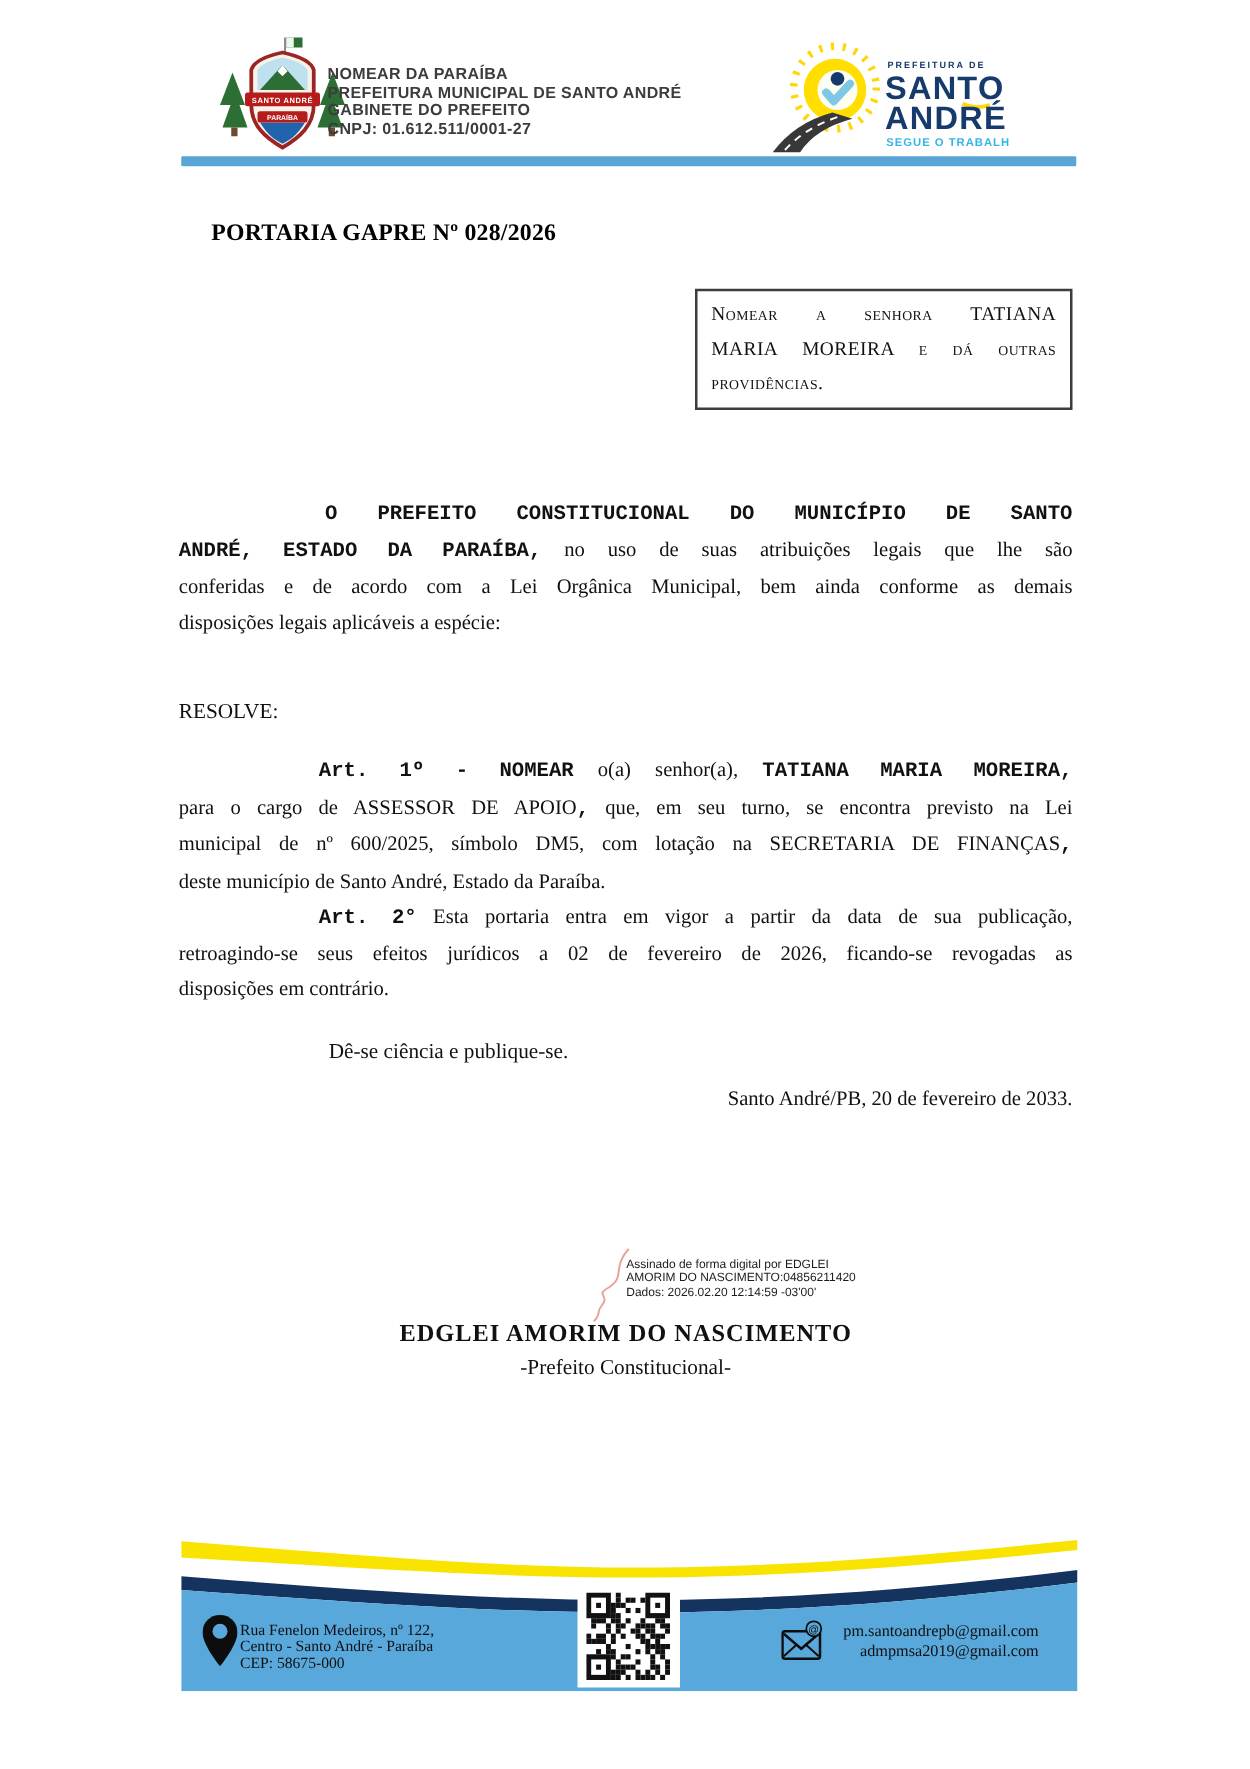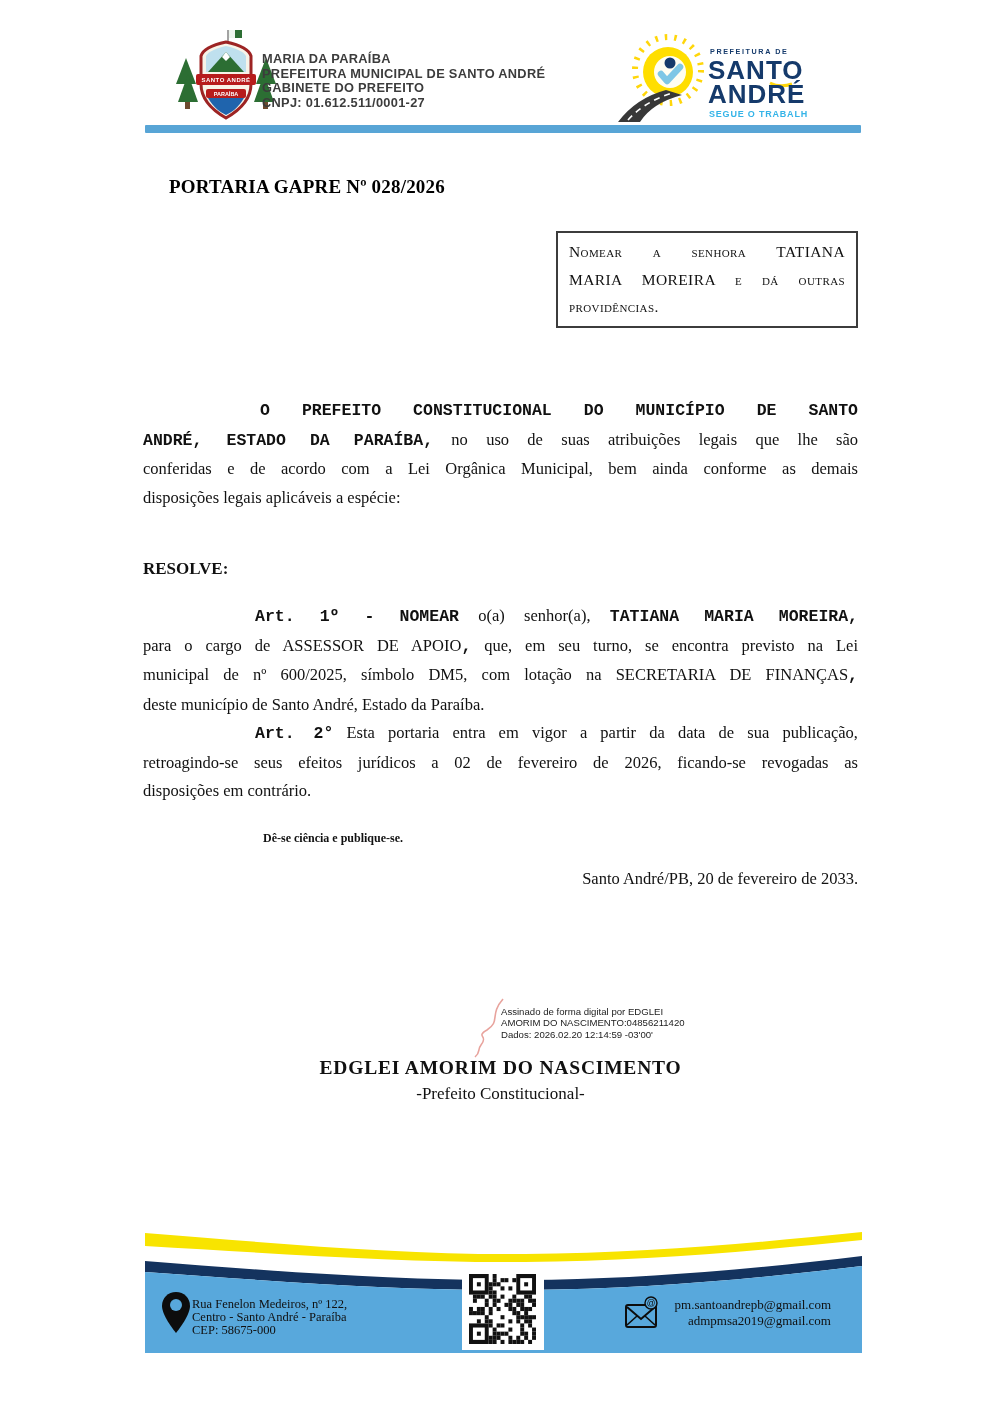--- a/index.html
+++ b/index.html
@@ -15,22 +15,22 @@
 
   
   .doc-title{font-size:19px;font-weight:bold;letter-spacing:.2px;color:#000;margin-left:26px;}
   .summary-box{box-sizing:border-box;width:302px;border:2px solid #3c3c3c;padding:5px 11px;
                font-variant:small-caps;font-size:15.5px;line-height:27.5px;letter-spacing:.4px;}
   .para{font-size:16.5px;line-height:28.5px;}
   [data-richlines] .tline{text-align:justify;text-align-last:justify;}
   [data-richlines] .tline:first-child{text-indent:var(--indent,0px);}
   [data-richlines] .tline:last-child{text-align-last:left;}
   .b{font-weight:bold;font-family:Liberation Mono, monospace;}
-  .resolve{font-size:17px;font-weight:bold;}
-  .closing{font-size:12px;font-weight:bold;}
+  .resolve{font-size:17px;font-weight:normal;}
+  .closing{font-size:17px;}
   .dateline{font-size:16.5px;text-align:right;}
 
   
   .sig-name{font-family:"Liberation Sans",sans-serif;font-size:15px;line-height:21px;color:#1c1c1c;}
   .sig-stamp{font-family:"Liberation Sans",sans-serif;font-size:9.6px;line-height:11.4px;color:#1c1c1c;}
   .signer{font-size:19.5px;font-weight:bold;letter-spacing:.8px;text-align:center;}
   .signer-role{font-size:17px;text-align:center;}
 
   
   .footer-box{width:842px;height:125px;}
@@ -60,21 +60,21 @@
     <polygon points="38,44 56,24 74,44" style="fill:var(--crest_green,#2c6e33)"></polygon>
     <polygon points="52,29 56,24 60,29 56,33" fill="#ffffff"></polygon>
     <path d="M38,70 C44,80 50,84 56,87 C62,84 68,80 74,70 Z" fill="#1f64ad"></path>
     <rect x="26" y="46" width="60" height="11" rx="2" style="fill:var(--crest_red,#b71c1c)"></rect>
     <text x="56" y="54" font-size="6" font-weight="bold" fill="#fff" text-anchor="middle" letter-spacing=".5">SANTO ANDRÉ</text>
     <rect x="36" y="61" width="40" height="9" rx="2" style="fill:var(--crest_red,#b71c1c)"></rect>
     <text x="56" y="68" font-size="5.5" font-weight="bold" fill="#fff" text-anchor="middle">PARAÍBA</text>
   </svg>
 
   <div class="abs org-lines" style="left:262px;top:52px;">
-    <div>MARIA DA PARAÍBA</div>
+    <div>NOMEAR DA PARAÍBA</div>
     <div>PREFEITURA MUNICIPAL DE SANTO ANDRÉ</div>
     <div>GABINETE DO PREFEITO</div>
     <div>CNPJ: 01.612.511/0001-27</div>
   </div>
 
   <svg class="abs" style="left:618px;top:30px;" width="190" height="92" viewBox="0 0 190 92">
     <circle cx="50" cy="40" r="33" fill="none" stroke="#ffd60a" stroke-width="6" stroke-dasharray="2.5 7"></circle>
     <circle cx="50" cy="42" r="25" fill="#ffde00"></circle>
     <circle cx="52" cy="42" r="16" fill="#fffef2"></circle>
     <circle cx="52" cy="33" r="5.5" style="fill:var(--logo_navy,#153a6b)"></circle>

